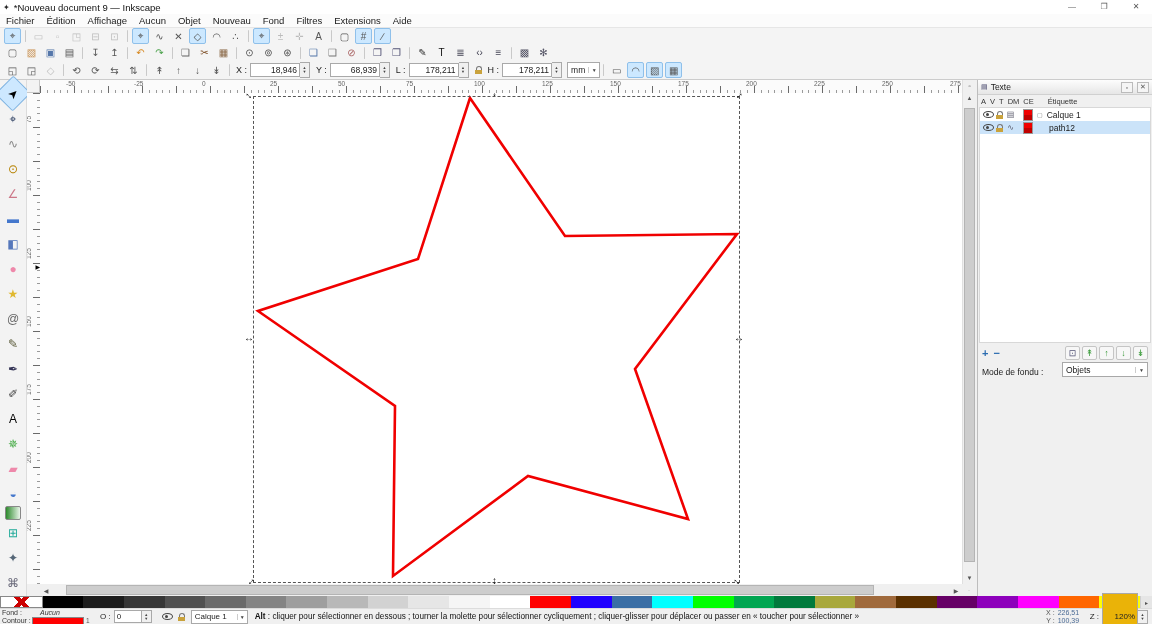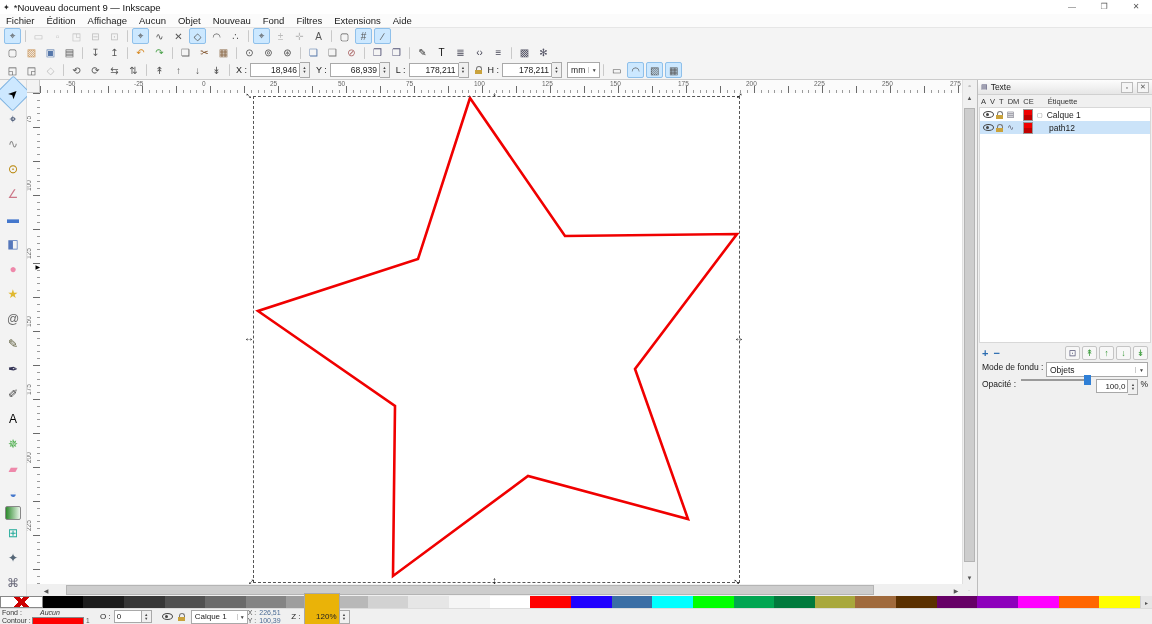--- a/index.html
+++ b/index.html
@@ -79,21 +79,21 @@
   .op-label.indent{margin-left:16px;}
   .ieye{width:9px;height:5px;border:1px solid #444;border-radius:50%;position:relative;display:inline-block;}
   .ieye::after{content:"";position:absolute;left:2px;top:0.5px;width:3px;height:3px;background:#444;border-radius:50%;}
   .ilock{width:7px;height:8px;position:relative;display:inline-block;}
   .ilock::before{content:"";position:absolute;left:1px;top:0;width:4px;height:4px;border:1px solid #777;border-bottom:none;border-radius:3px 3px 0 0;}
   .ilock::after{content:"";position:absolute;left:0;bottom:0;width:7px;height:4px;background:#c9a23c;border:0;}
   .op-btnrow{display:flex;align-items:center;height:16px;padding:0 4px;margin-top:2px;}
   .op-add,.op-del{color:#2b6cb0;font-weight:bold;font-size:11px;margin-right:5px;}
   .op-right{margin-left:auto;display:flex;gap:2px;}
   .op-right span{font-size:9px;width:13px;height:12px;display:flex;align-items:center;justify-content:center;border:1px solid #c5c5c5;background:#f7f7f7;border-radius:2px;}
-  .op-row2{display:flex;align-items:flex-start;padding:1px 4px;}
+  .op-row2{display:flex;align-items:flex-end;padding:1px 4px;gap:16px;}
   .combo{flex:1;height:13px;background:#fff;border:1px solid #a8a8a8;display:flex;align-items:center;font-size:8.5px;padding-left:3px;}
   .combo .arr{margin-left:auto;width:11px;text-align:center;font-size:5px;color:#444;border-left:1px solid #ccc;}
   .blurbox{flex:1;height:13px;background:#fff;border:1px solid #a8a8a8;display:flex;align-items:center;padding:0 3px;}
   .blurbox .v{margin-left:auto;}
   .track{flex:1;height:2px;background:#9a9a9a;margin:0 5px;position:relative;}
   .thumb{position:absolute;right:0;top:-4px;width:7px;height:10px;background:#2f7fd6;}
   .opv{width:26px;height:12px;background:#fff;border:1px solid #a8a8a8;display:flex;align-items:center;justify-content:flex-end;padding:0 2px;font-size:8px;}
   
   .palette{left:0;top:596px;width:1152px;height:12px;display:flex;background:#f0f0f0;}
   .sw{flex:1;}
@@ -398,32 +398,20 @@
         <span style="color: rgb(58, 155, 58);">↓</span>
         <span style="color: rgb(58, 155, 58);">↡</span>
       </span>
   </div>
   <div class="op-row2">
     <span style="width:64px;">Mode de fondu :</span>
     <span class="combo">
       <span>Objets</span>
       <span class="arr">▼</span>
     </span>
-  </div>
-  <div class="op-row2">
-    <span>Opacité :</span>
-    <span class="track">
-        <span class="thumb"></span>
-      </span>
-    <span class="opv">100,0</span>
-    <span class="spinner">
-        <span>▲</span>
-        <span>▼</span>
-      </span>
-    <span style="margin-left:2px;">%</span>
   </div>
 </div>
 
 <div class="abs palette">
   <span style="display:flex;flex:1;">
 
   <span class="sw none"></span>
       <span class="sw" style="background: rgb(0, 0, 0);"></span>
       <span class="sw" style="background: rgb(28, 28, 28);"></span>
       <span class="sw" style="background: rgb(54, 54, 54);"></span>
@@ -476,20 +464,21 @@
       </span>
   </span>
   <span class="sicons">
     <span class="ieye"></span>
     <span class="ilock"></span>
   </span>
   <span class="layercombo">
     <span>Calque 1</span>
     <span class="arr">▼</span>
   </span>
+  <span class="msg"><b>Alt</b><span> : cliquer pour sélectionner en dessous ; tourner la molette pour sélectionner cycliquement ; cliquer-glisser pour déplacer ou passer en « toucher pour sélectionner »</span></span>
   <span class="xy">
     <span><span>X :</span><span class="val">226,51</span></span>
     <span><span>Y :</span><span class="val">100,39</span></span>
   </span>
   <span class="zblock">
     <span>Z :</span>
     <span class="zbox">120%</span>
     <span class="spinner" style="height:12px;">
         <span>▲</span>
         <span>▼</span>

